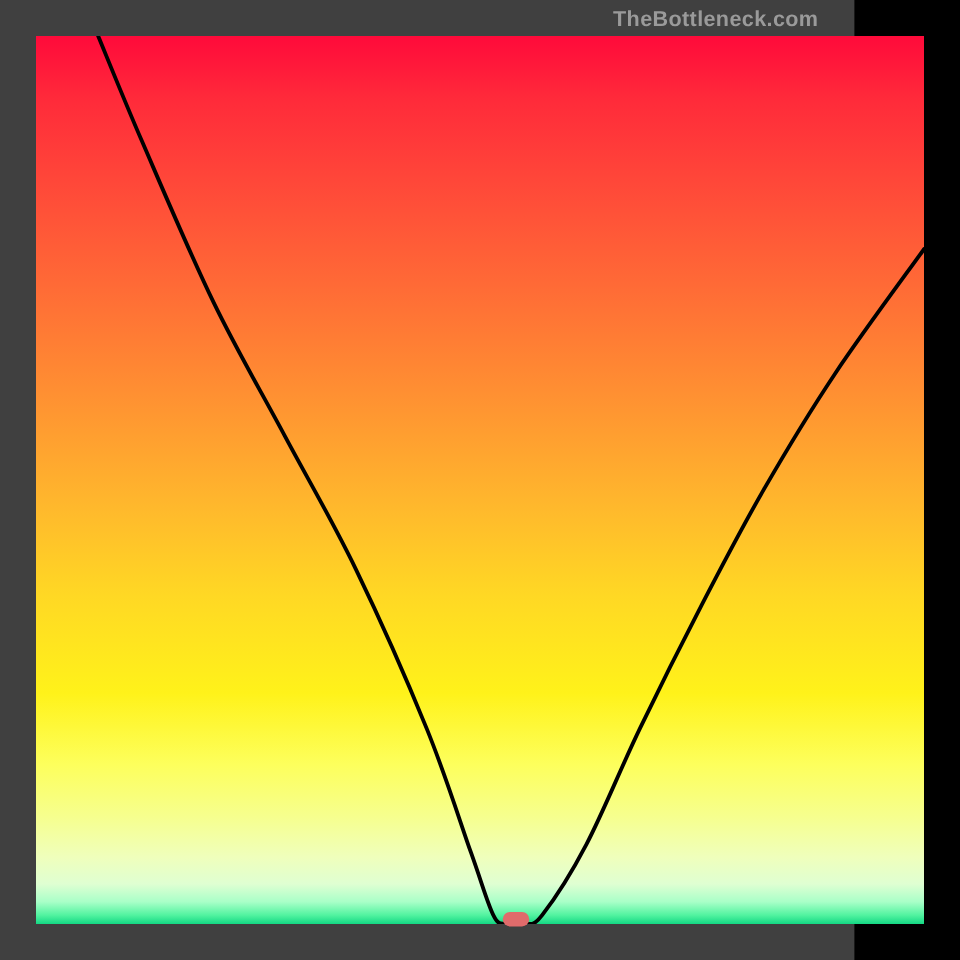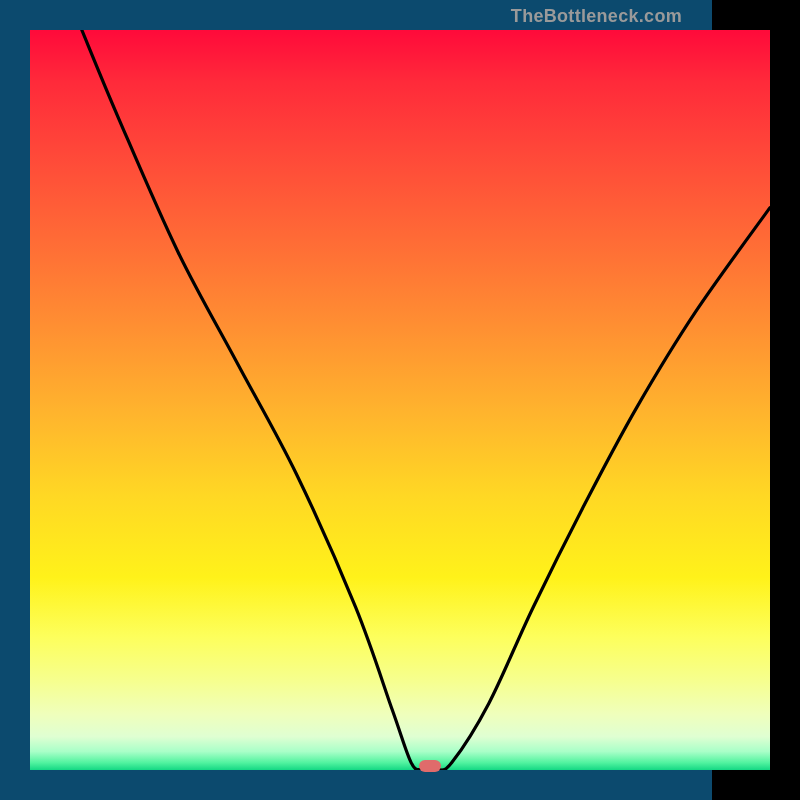--- a/index.html
+++ b/index.html
@@ -8,21 +8,21 @@
     width: 800px;
     height: 800px;
     background: #000;
     overflow: hidden;
     font-family: Arial, Helvetica, sans-serif;
   }
   .frame {
     position: relative;
     width: 712px;
     height: 800px;
-    background: #0c4a6e;
+    background: #404040;
   }
   .plot-area {
     position: absolute;
     left: 30px;
     top: 30px;
     width: 740px;
     height: 740px;
     background: linear-gradient(
       to bottom,
       #ff0a3a 0%,

